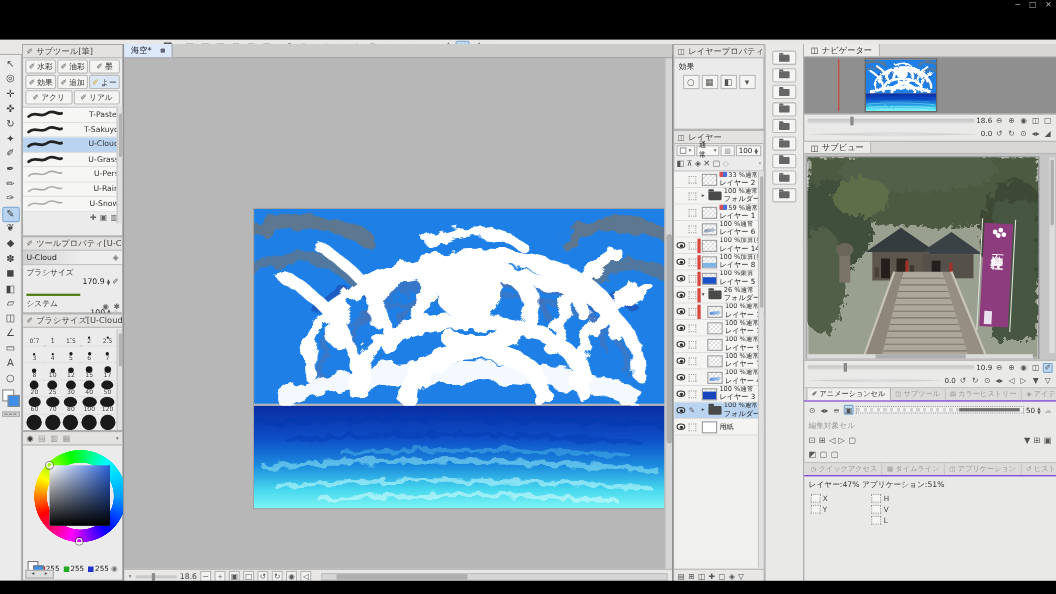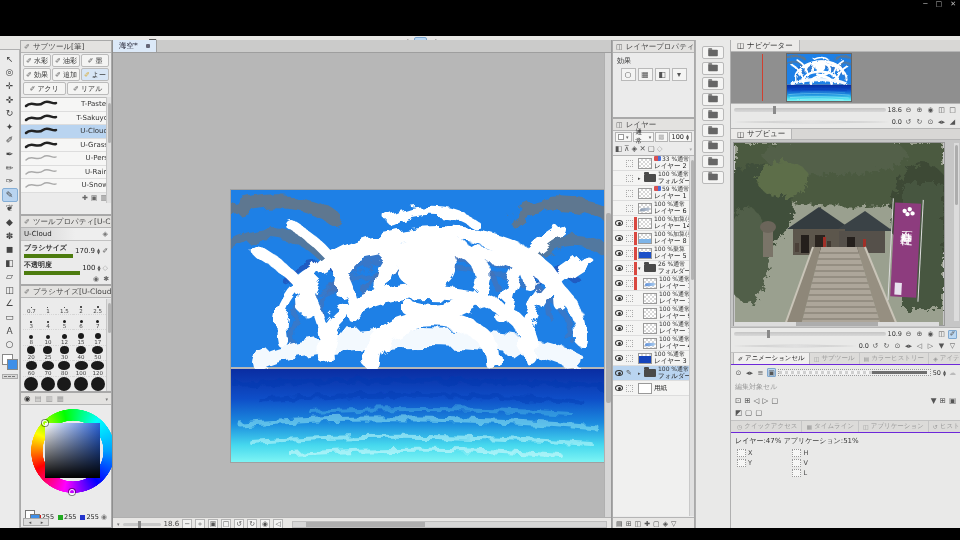--- a/index.html
+++ b/index.html
@@ -51,21 +51,21 @@
   .brush-row svg { flex:0 0 34px; }
   .brush-row .bname { flex:1; text-align:right; font-size:7px; color:#333; white-space:nowrap; }
   #subtool-foot { height:11px; display:flex; justify-content:flex-end; align-items:center; gap:3px; padding-right:4px; color:#666; font-size:7px; background:#ebebeb; }
   .vsb { position:absolute; right:0; top:13px; bottom:11px; width:5px; background:#e0e0e0; border-left:1px solid #c6c6c6; }
   .vsb i { position:absolute; left:1px; width:3px; border-radius:2px; background:#b3b3b3; }
 
   
   #toolprop { left:20px; top:215px; width:92px; height:70px; }
   #tp-name { height:13px; display:flex; align-items:center; background:linear-gradient(to right,#cfcfcf,#eee 60%); border-bottom:1px solid #c2c2c2; padding:0 3px; font-size:7px; color:#222; justify-content:space-between; }
   .tp-row { display:flex; align-items:center; padding:2px 3px 0 3px; gap:2px; }
-  .tp-row .lab { font-size:7px; color:#333; flex:1; border-bottom:4px solid #4d7c0f; padding-bottom:1px;font-weight:bold; }
+  .tp-row .lab { font-size:7px; color:#333; flex:1; border-bottom:2px solid #4d7c0f; padding-bottom:14px; }
   .tp-row .val { font-size:7px; color:#222; }
   .spin { display:flex; flex-direction:column; line-height:3px; font-size:4px; color:#555; }
   #tp-foot { position:absolute; bottom:1px; right:2px; display:flex; gap:4px; font-size:7px; color:#666; }
 
   
   #bsize { left:20px; top:285px; width:92px; height:107px; overflow:hidden; }
   #bsgrid { display:grid; grid-template-columns:repeat(5,1fr); padding:1px 5px 0 2px; }
   .bs-cell { height:15.5px; display:flex; flex-direction:column; align-items:center; justify-content:flex-end; border-bottom:1px dotted #d5d5d5; }
   .bs-dot { border-radius:50%; background:#1a1a1a; }
   .bs-lab { font-size:5.5px; color:#444; line-height:6px; }
@@ -378,21 +378,21 @@
     <div class="tp-row">
       <span class="lab">ブラシサイズ</span>
       <span class="val">170.9</span>
       <span class="spin">
           <span>▲</span>
           <span>▼</span>
         </span>
       <span style="font-size:7px;color:#555;">✐</span>
     </div>
     <div class="tp-row">
-      <span class="lab">不透明度</span>
+      <span class="lab">システム</span>
       <span class="val">100</span>
       <span class="spin">
           <span>▲</span>
           <span>▼</span>
         </span>
       <span style="font-size:7px;color:#aaa;">◇</span>
     </div>
     <div id="tp-foot">
       <span>◉</span>
       <span>✱</span>

